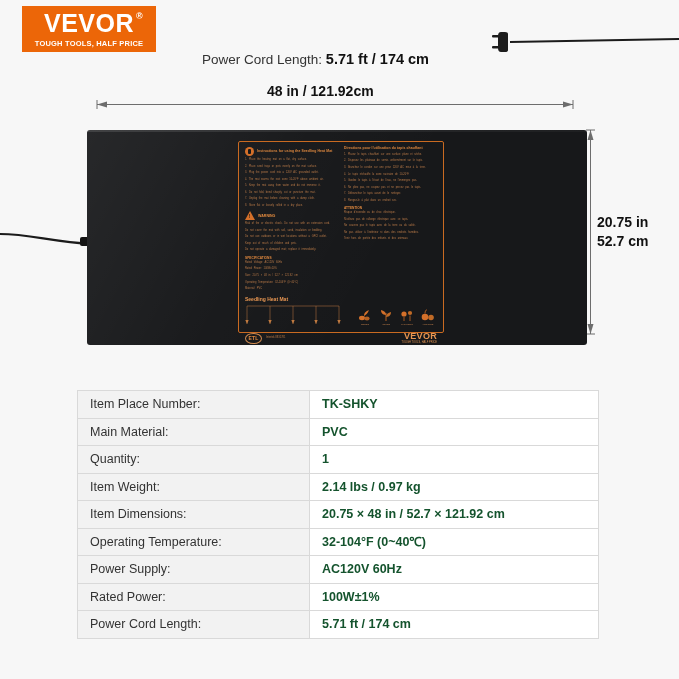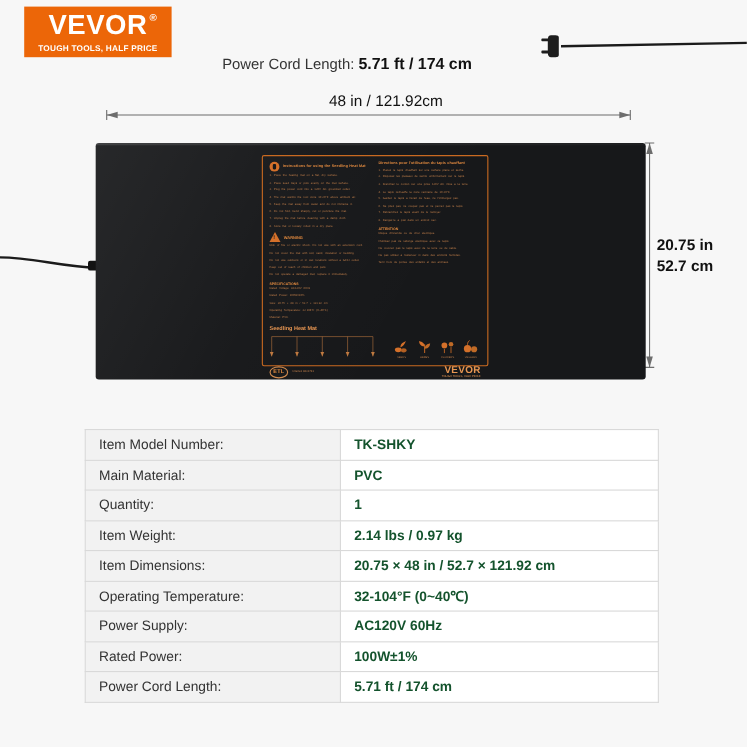--- a/index.html
+++ b/index.html
@@ -45,21 +45,21 @@
 
   
   .plug-wire {
     position: absolute; left: 492px; top: 26px;
     width: 187px; height: 32px;
   }
 
   
   .dim-top-text {
     position: absolute; left: 267px; top: 83px;
-    font-size: 14px; font-weight: normal; color: #111; margin-left: 32px;
+    font-size: 14px; font-weight: bold; color: #111;
   }
   .dim-top-line {
     position: absolute; left: 95px; top: 100px;
     width: 480px; height: 9px;
   }
 
   
   .dim-right-line {
     position: absolute; left: 586px; top: 128px;
     width: 9px; height: 208px;
@@ -373,21 +373,21 @@
           <small>TOUGH TOOLS, HALF PRICE</small>
         </div>
       </div>
     </div>
   </div>
 </div>
 
 <table class="spec">
   <tbody>
     <tr>
-      <td class="k">Item Model Number:</td>
+      <td class="k">Item Place Number:</td>
       <td class="v">TK-SHKY</td>
     </tr>
     <tr>
       <td class="k">Main Material:</td>
       <td class="v">PVC</td>
     </tr>
     <tr>
       <td class="k">Quantity:</td>
       <td class="v">1</td>
     </tr>

